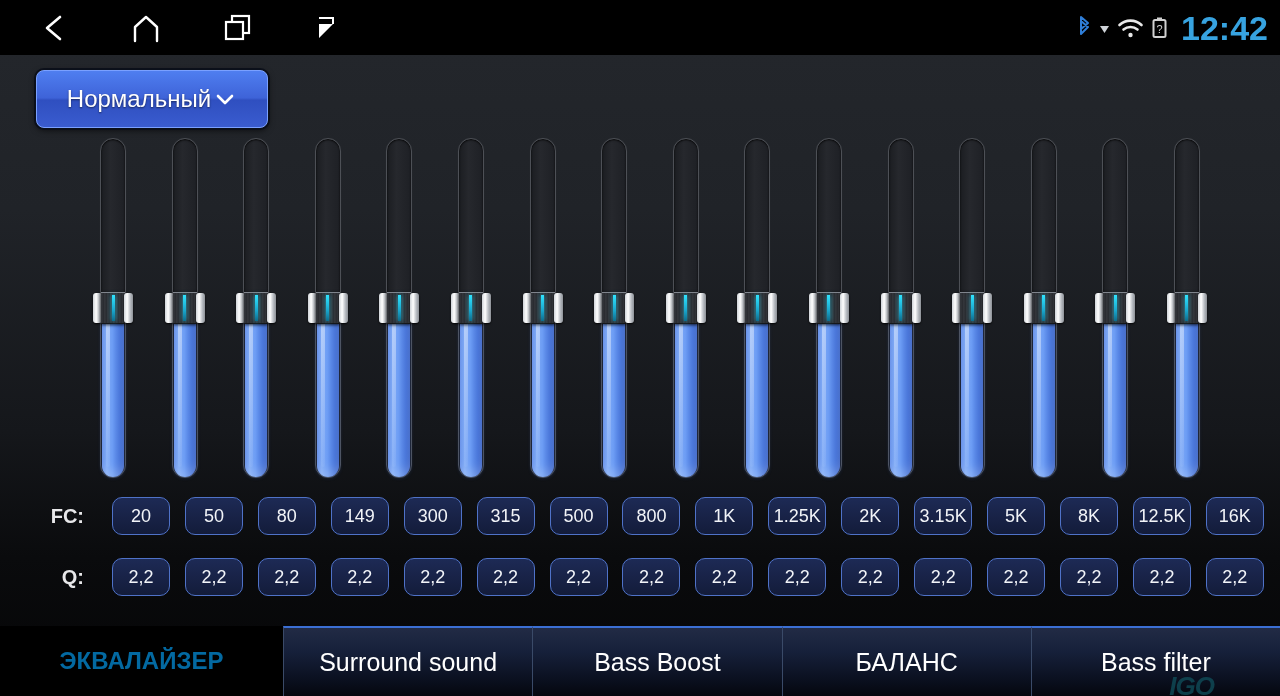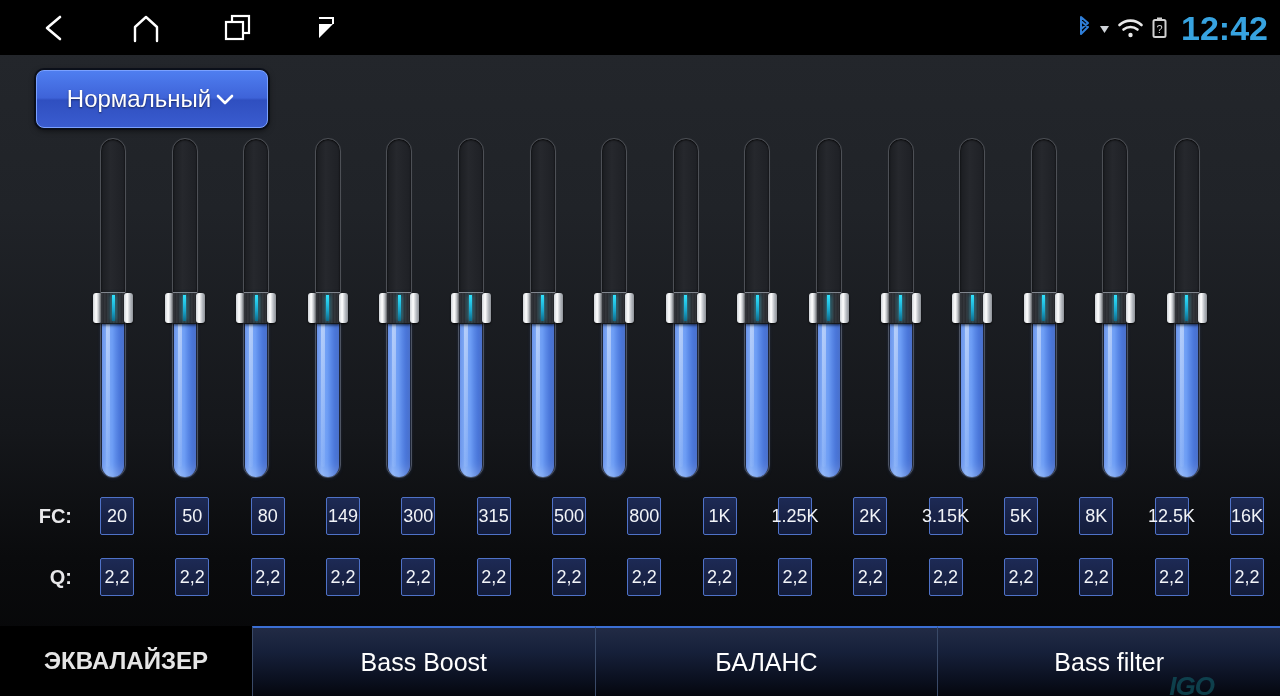--- a/index.html
+++ b/index.html
@@ -185,40 +185,40 @@
     position: absolute;
     left: 0;
     width: 1280px;
     display: flex;
     align-items: center;
   }
   #fc-row { top: 496px; height: 40px; }
   #q-row  { top: 557px; height: 40px; }
 
   .row-label {
-    width: 100px;
+    width: 112px;
     text-align: right;
     padding-right: 28px;
     color: #e8e8ea;
     font-size: 20px;
     font-weight: bold;
   }
 
   .cells {
     flex: 1;
     display: flex;
     justify-content: space-between;
     padding-right: 16px;
   }
 
   .cell {
-    width: 34px;
+    width: 58px;
     height: 38px;
     border: 1px solid #4f72c8;
-    border-radius: 2px;
+    border-radius: 10px;
     background: linear-gradient(180deg, #1d2a55 0%, #182246 55%, #131c3a 100%);
     color: #f2f4f8;
     font-size: 18px;
     display: flex;
     align-items: center;
     justify-content: center;
     cursor: pointer;
   }
 
   
@@ -234,23 +234,23 @@
     height: 70px;
     display: flex;
     align-items: center;
     justify-content: center;
     color: #ffffff;
     font-size: 25px;
     cursor: pointer;
     position: relative;
   }
   .tab.active {
-    width: 252px;
+    width: 283px;
     background: #000000;
-    color: #e5e5e5;
+    color: #0369a1;
     font-size: 24px;
     font-weight: bold;
   }
   .tab.normal {
     flex: 1;
     background: linear-gradient(180deg, #222b45 0%, #16203a 35%, #0a0f1e 78%, #05070e 100%);
     border-top: 2px solid #3b6fd4;
     border-left: 1px solid #3a4a68;
   }
   .tab.normal:first-of-type { border-left: none; }
@@ -516,19 +516,20 @@
         <div class="cell">2,2</div>
         <div class="cell">2,2</div>
         <div class="cell">2,2</div>
         <div class="cell">2,2</div>
         <div class="cell">2,2</div>
       </div>
   </div>
 
   <div id="tabbar">
       <div class="tab active">ЭКВАЛАЙЗЕР</div>
+      <div class="tab normal">Surround sound</div>
       <div class="tab normal">Bass Boost</div>
       <div class="tab normal">БАЛАНС</div>
       <div class="tab normal">Bass filter</div>
     </div>
   <div id="watermark">IGO</div>
 
 </div>
 
 </body></html>

